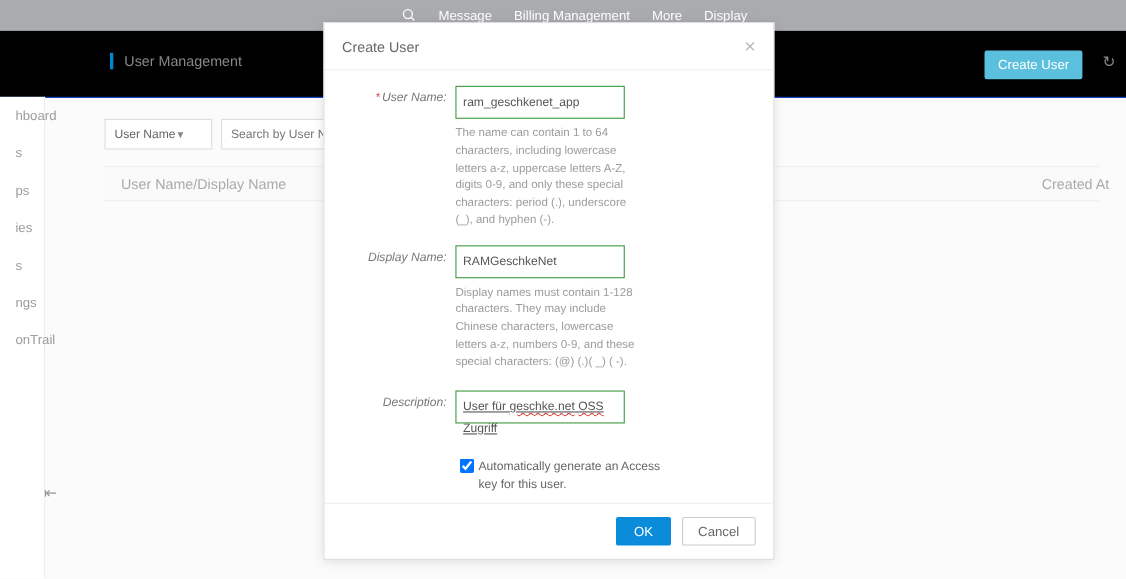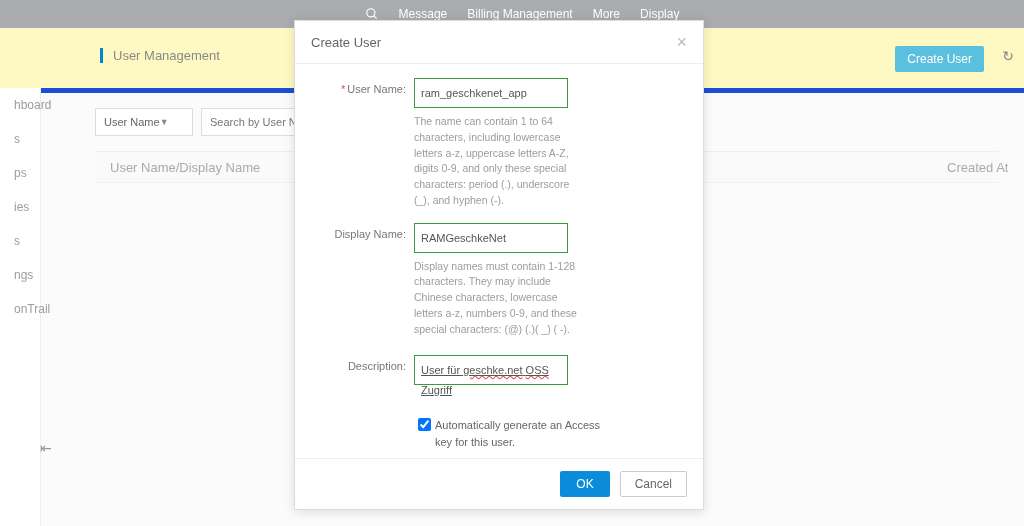--- a/index.html
+++ b/index.html
@@ -3,21 +3,21 @@
 <meta charset="utf-8">
 <style>
   html,body{margin:0;padding:0;font-family:"Helvetica Neue",Arial,sans-serif;font-size:12px;color:#555;background:#fbfbfb;}
   body{width:1024px;height:526px;overflow:hidden;position:relative;}
   
   .topbar{position:absolute;top:0;left:0;right:0;height:28px;background:#a9abaf;color:#fff;display:flex;align-items:center;justify-content:center;padding:0 10px;}
   .topbar .item{margin-left:20px;font-size:12px;cursor:pointer;}
   .topbar .search{width:14px;height:14px;display:flex;align-items:center;justify-content:center;}
   .topbar .search svg{stroke:#fff;fill:none;}
   
-  .subhead{position:absolute;top:28px;left:0;right:0;height:60px;background:#fef9c3;border-bottom:5px solid #1d4ed8;}
+  .subhead{position:absolute;top:28px;left:0;right:0;height:60px;background:#000000;border-bottom:1px solid #1d4ed8;}
   .subhead .title{position:absolute;left:100px;top:20px;color:#888;font-size:13px;border-left:3px solid #0088cc;padding-left:10px;}
   .subhead .createbtn{position:absolute;right:40px;top:18px;background:#5bc0de;color:#fff;border:none;padding:6px 12px;border-radius:2px;font-size:12px;cursor:pointer;}
   .subhead .refresh{position:absolute;right:10px;top:20px;color:#888;cursor:pointer;font-size:14px;}
   
   .sidebar{position:absolute;top:88px;left:0;width:40px;background:#fff;border-right:1px solid #eee;height:438px;}
   .sidebar .sitem{color:#9c9c9c;font-size:12px;padding:10px 0 10px 14px;text-align:left;white-space:nowrap;}
   .sidebar .sitem.sel{background:#fff;font-weight:normal;}
   .sidebar-toggle{position:absolute;left:40px;top:440px;color:#999;font-size:14px;}
   
   .main{position:absolute;top:88px;left:60px;right:0;height:438px;padding:20px 20px;}
@@ -28,21 +28,21 @@
   .tableheader{display:flex;align-items:center;height:30px;border-top:1px solid #eee;border-bottom:1px solid #eee;background:#fafafa;color:#aaa;font-size:13px;padding:0 15px;margin-left:15px;margin-right:5px;}
   .tableheader .col1{flex:0 0 50%;}
   .tableheader .col2{flex:0 0 50%;text-align:left;padding-left:400px;}
   
   .overlay{position:absolute;top:0;left:0;right:0;bottom:0;background:rgba(0,0,0,0);}
   .modal{position:absolute;top:20px;left:294px;width:408px;background:#fff;border:1px solid #ddd;box-shadow:0 2px 10px rgba(0,0,0,0.12);}
   .modal-head{display:flex;align-items:center;justify-content:space-between;padding:12px 16px;border-bottom:1px solid #eee;color:#666;font-size:13px;}
   .modal-head .close{color:#bbb;cursor:pointer;font-size:18px;line-height:1;}
   .modal-body{padding:14px 16px 8px 16px;}
   .formrow{display:flex;align-items:flex-start;margin-bottom:8px;}
-  .formlabel{width:95px;text-align:right;color:#777;font-size:11px;padding-top:5px;padding-right:8px;white-space:nowrap;}
+  .formlabel{width:95px;text-align:right;color:#777;font-size:11px;padding-top:5px;padding-right:8px;white-space:nowrap;font-style:italic;}
   .req{color:#d9534f;margin-right:2px;}
   .formfield{flex:1;}
   .ginput{width:140px;height:20px;border:1px solid #3c9a3c;background:#fff;color:#555;font-size:11px;padding:4px 6px;}
   .spellunder{text-decoration:underline;text-decoration-color:#d9534f;text-decoration-style:wavy;}
   .hint{color:#9c9c9c;font-size:10.5px;line-height:1.5;margin-top:6px;width:170px;}
   .chkrow{display:flex;align-items:flex-start;margin-top:20px;margin-left:103px;color:#555;font-size:11px;}
   .chkrow input{margin-right:4px;margin-top:1px;}
   .chktext{max-width:180px;line-height:1.5;color:#666;}
   .modal-foot{padding:12px 16px;border-top:1px solid #eee;display:flex;justify-content:flex-end;gap:10px;}
   .btn-ok{background:#0a8cdb;color:#fff;border:none;padding:6px 16px;border-radius:2px;font-size:12px;cursor:pointer;}

